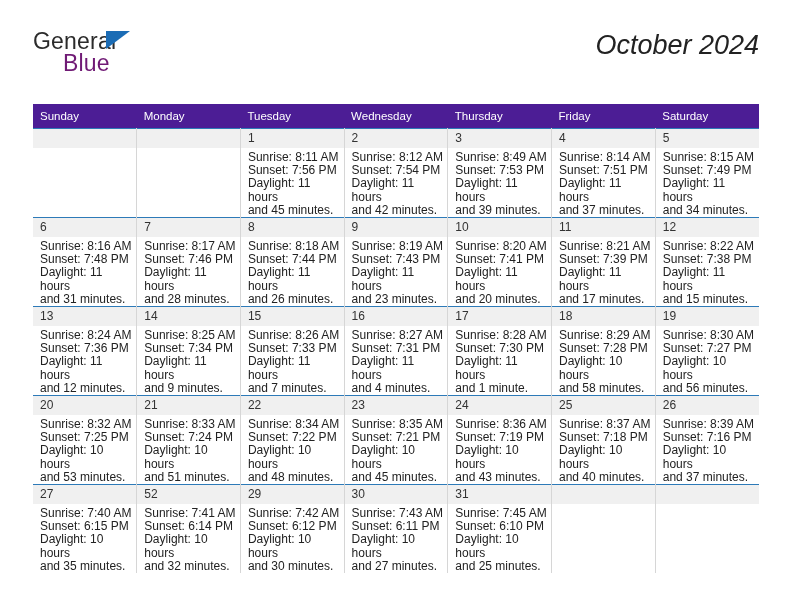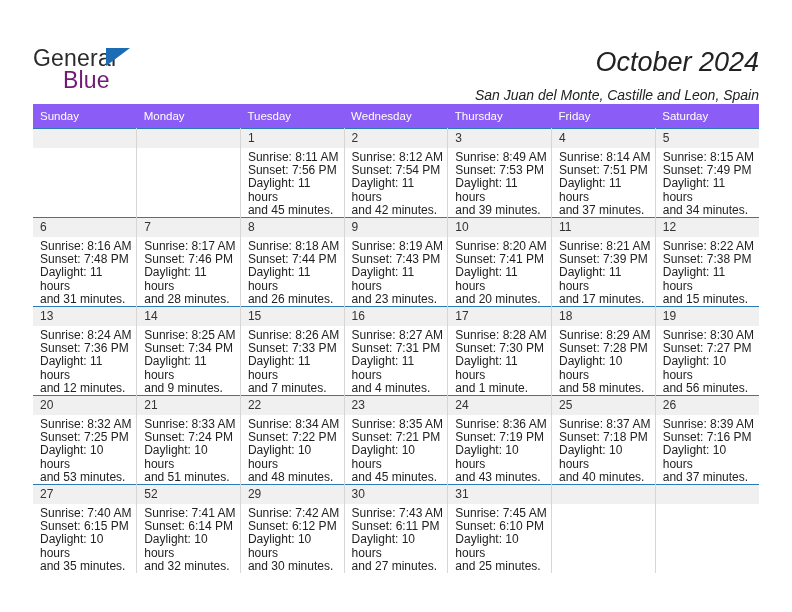--- a/index.html
+++ b/index.html
@@ -19,21 +19,21 @@
     position: relative;
     width: 792px;
     height: 612px;
     box-sizing: border-box;
   }
 
   
   .header {
     position: absolute;
     left: 33px;
-    top: 45px;
+    top: 28px;
     right: 33px;
     height: 70px;
   }
   .brand {
     position: absolute;
     left: 0;
     top: 0;
     width: 260px;
     height: 56px;
   }
@@ -88,21 +88,21 @@
   
   .calendar {
     position: absolute;
     left: 33px;
     top: 104px;
     width: 726px;
     border-collapse: collapse;
     table-layout: fixed;
   }
   .calendar th {
-    background: #8b5cf6;
+    background: #4c1d95;
     color: #ffffff;
     font-size: 11.5px;
     font-weight: normal;
     text-align: left;
     padding: 6px 0 6px 7px;
     height: 20px;
     box-sizing: border-box;
   }
   .calendar td {
     vertical-align: top;
@@ -154,21 +154,20 @@
   <div class="header">
 
     <div class="brand">
       <span class="brand-general">General</span>
       <span class="brand-triangle"></span>
       <span class="brand-blue">Blue</span>
     </div>
 
     <div class="title-block">
       <div class="cal-title">October 2024</div>
-      <div class="cal-subtitle">San Juan del Monte, Castille and Leon, Spain</div>
     </div>
 
   </div>
 
   <table class="calendar">
     <thead>
       <tr>
         <th>Sunday</th>
         <th>Monday</th>
         <th>Tuesday</th>

